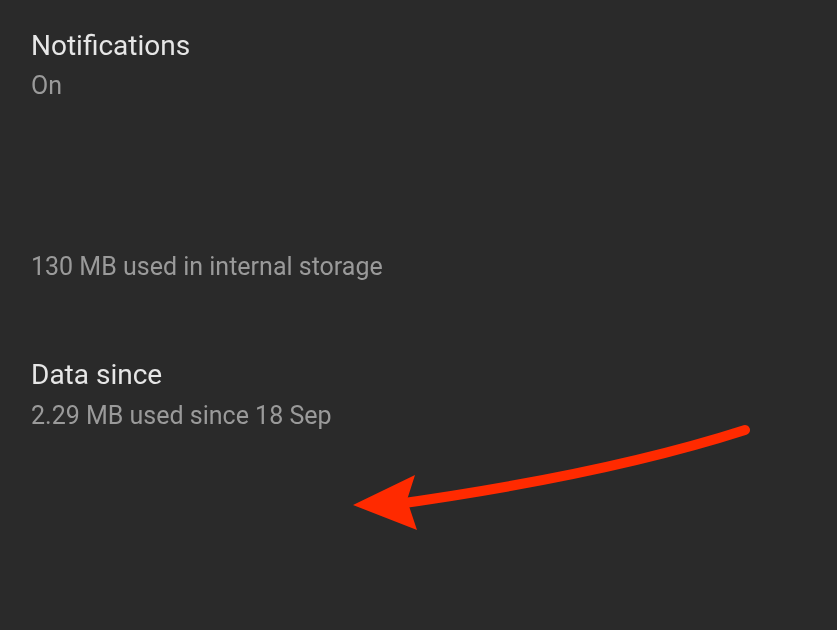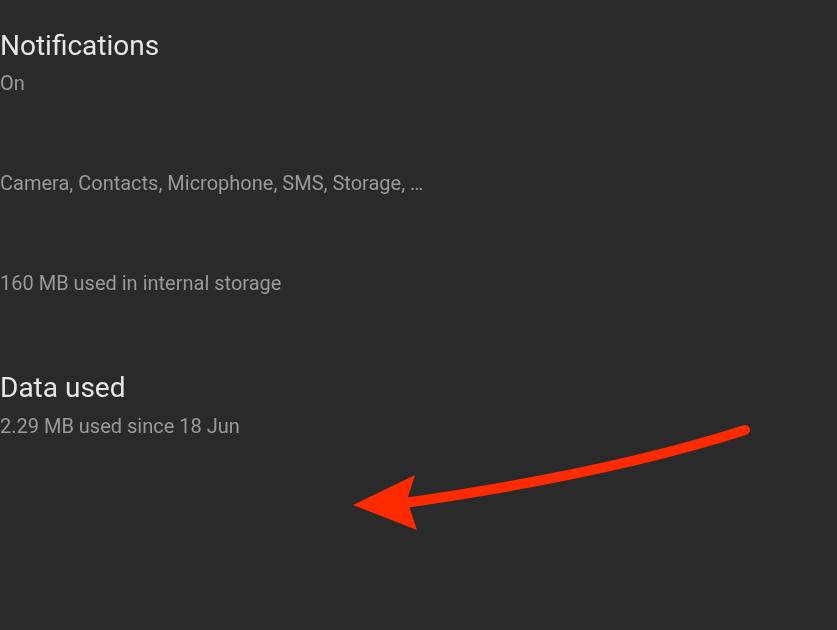--- a/index.html
+++ b/index.html
@@ -11,37 +11,38 @@
       width: 837px;
       height: 630px;
       background-color: #2a2a2a;
       font-family: 'Roboto', 'Helvetica Neue', Arial, sans-serif;
       overflow: hidden;
       position: relative;
     }
     .settings-list {
       padding-right: 30px;
       padding-top: 10px;
+      margin-left: 31px;
     }
     .setting-item {
       padding-top: 18px;
       padding-bottom: 18px;
       margin-bottom: 38px;
       cursor: pointer;
     }
     .setting-title {
       color: #e6e6e6;
       font-size: 28px;
       font-weight: 400;
       line-height: 1.3;
       margin-bottom: 6px;
     }
     .setting-subtitle {
       color: #9a9a9a;
-      font-size: 20px;
+      font-size: 25px;
       font-weight: 400;
       line-height: 1.3;
       white-space: nowrap;
       overflow: hidden;
       text-overflow: ellipsis;
     }
     .arrow-annotation {
       position: absolute;
       left: 345px;
       top: 420px;
@@ -52,30 +53,29 @@
 <body>
 
 <div class="settings-list">
 
   <div class="setting-item">
     <div class="setting-title">Notifications</div>
     <div class="setting-subtitle">On</div>
   </div>
 
   <div class="setting-item">
-    <div class="setting-subtitle">Camera, Contacts, Microphone, SMS, Storage, …</div>
   </div>
 
   <div class="setting-item">
-    <div class="setting-subtitle">160 MB used in internal storage</div>
+    <div class="setting-subtitle">130 MB used in internal storage</div>
   </div>
 
   <div class="setting-item">
-    <div class="setting-title">Data used</div>
-    <div class="setting-subtitle">2.29 MB used since 18 Jun</div>
+    <div class="setting-title">Data since</div>
+    <div class="setting-subtitle">2.29 MB used since 18 Sep</div>
   </div>
 
 </div>
 
 <svg class="arrow-annotation" width="420" height="150" viewBox="0 0 420 150">
   <defs>
     <marker id="arrowhead" markerWidth="12" markerHeight="12" refX="2" refY="6" orient="auto">
       <polygon points="0 0, 12 6, 0 12" fill="#ff2a00"></polygon>
     </marker>
   </defs>

